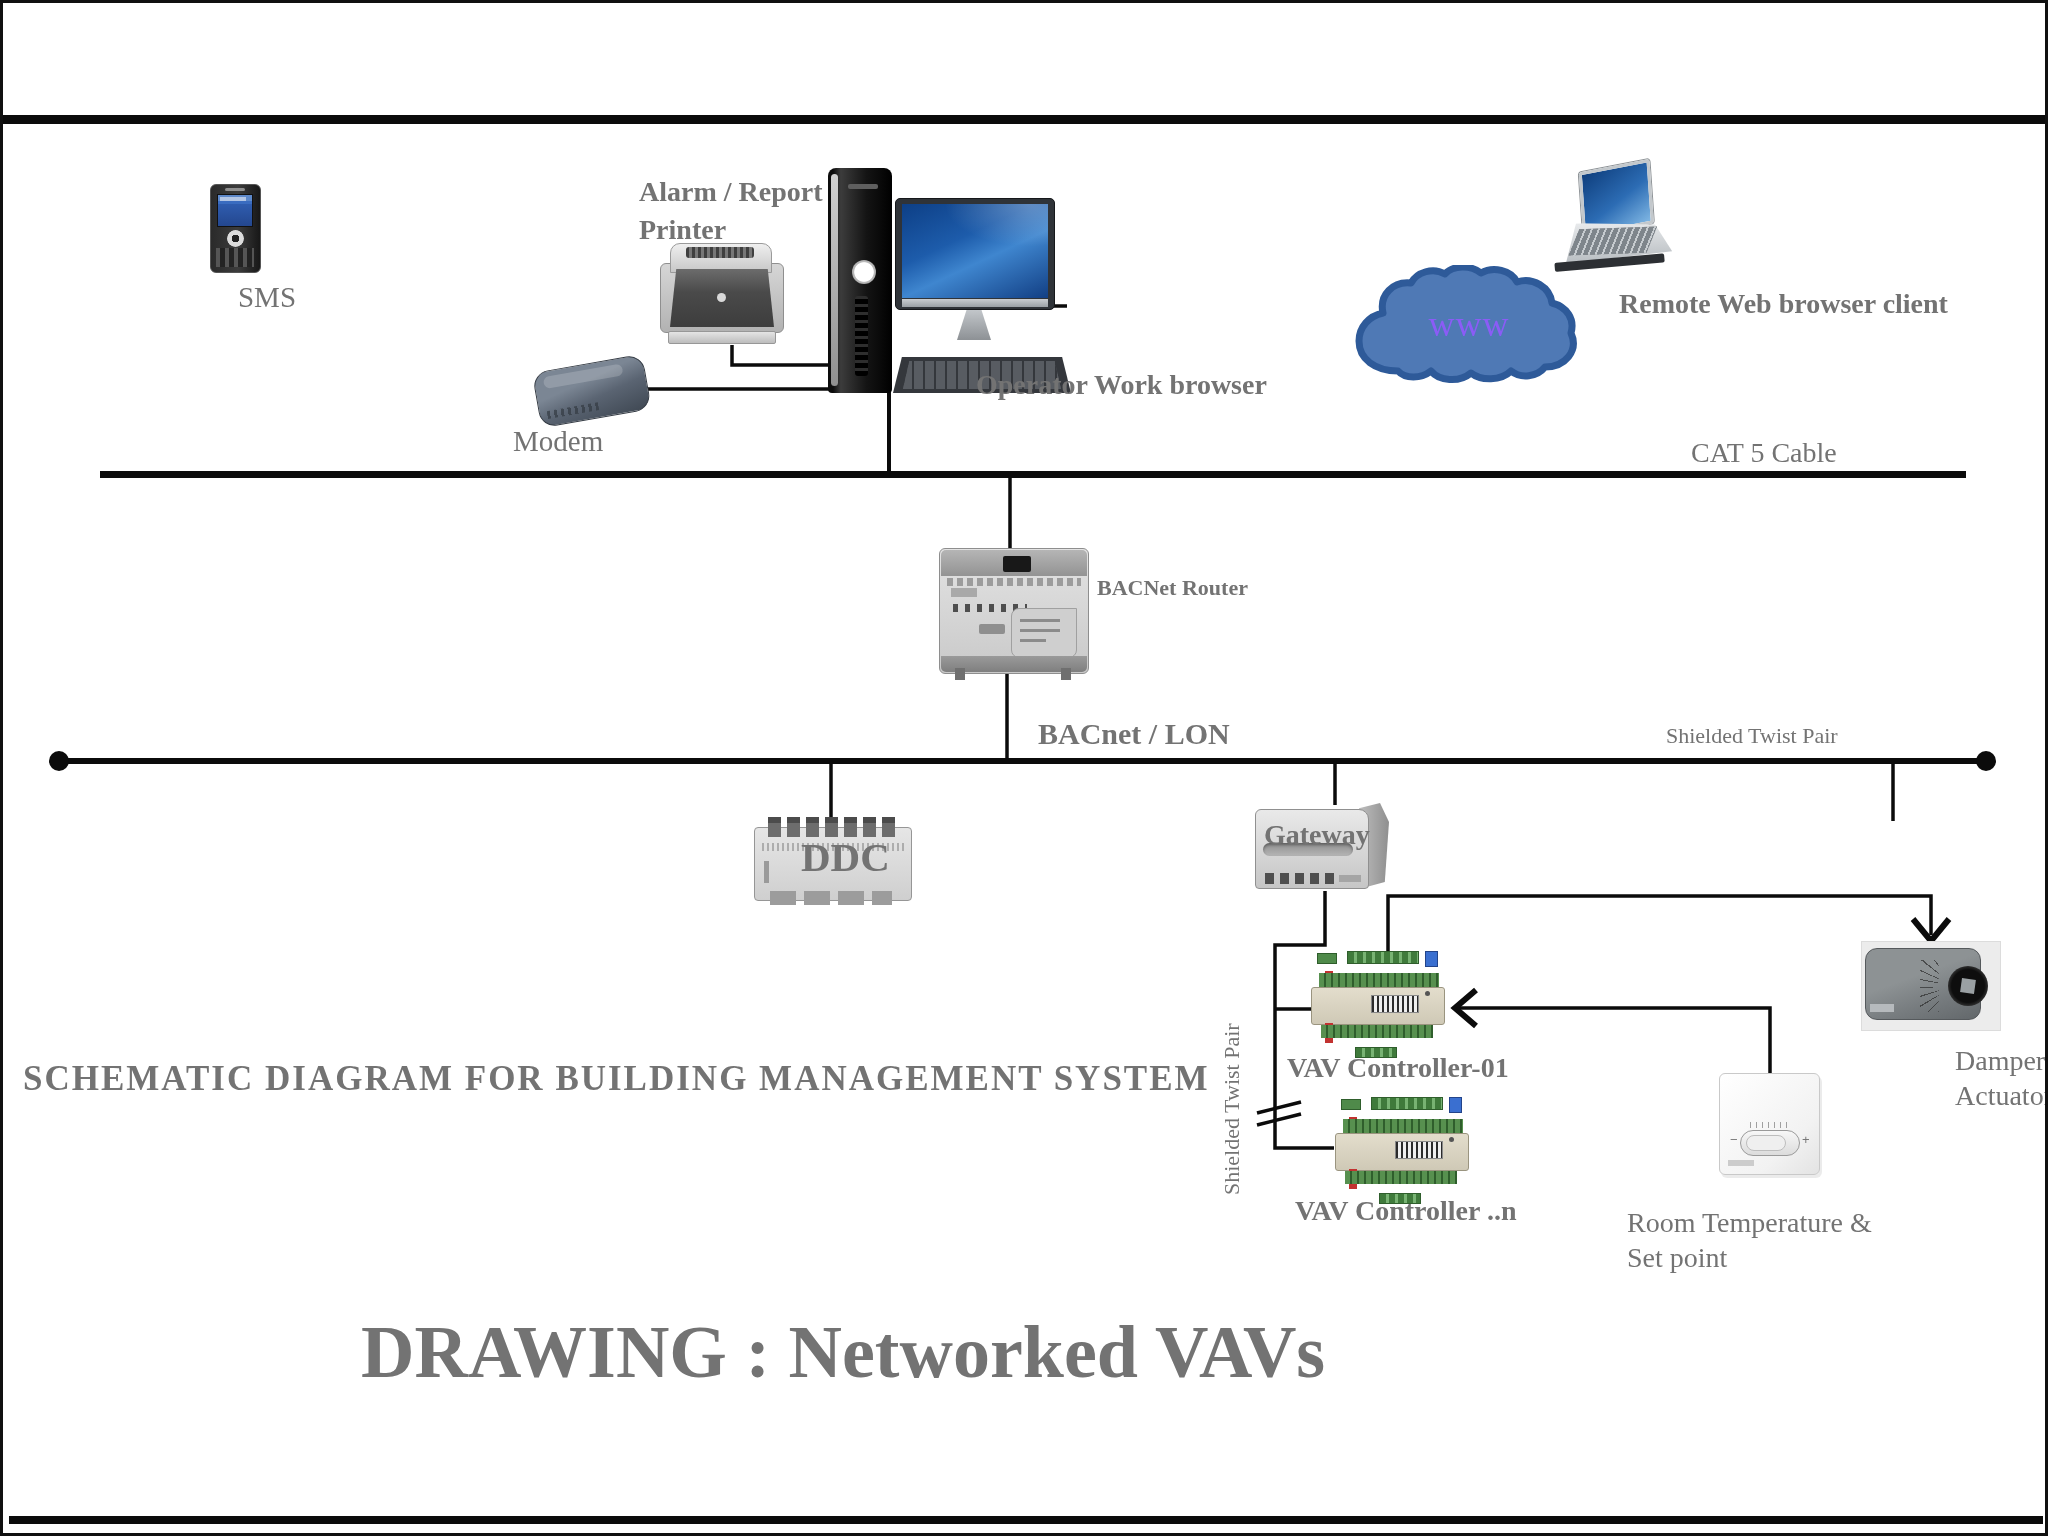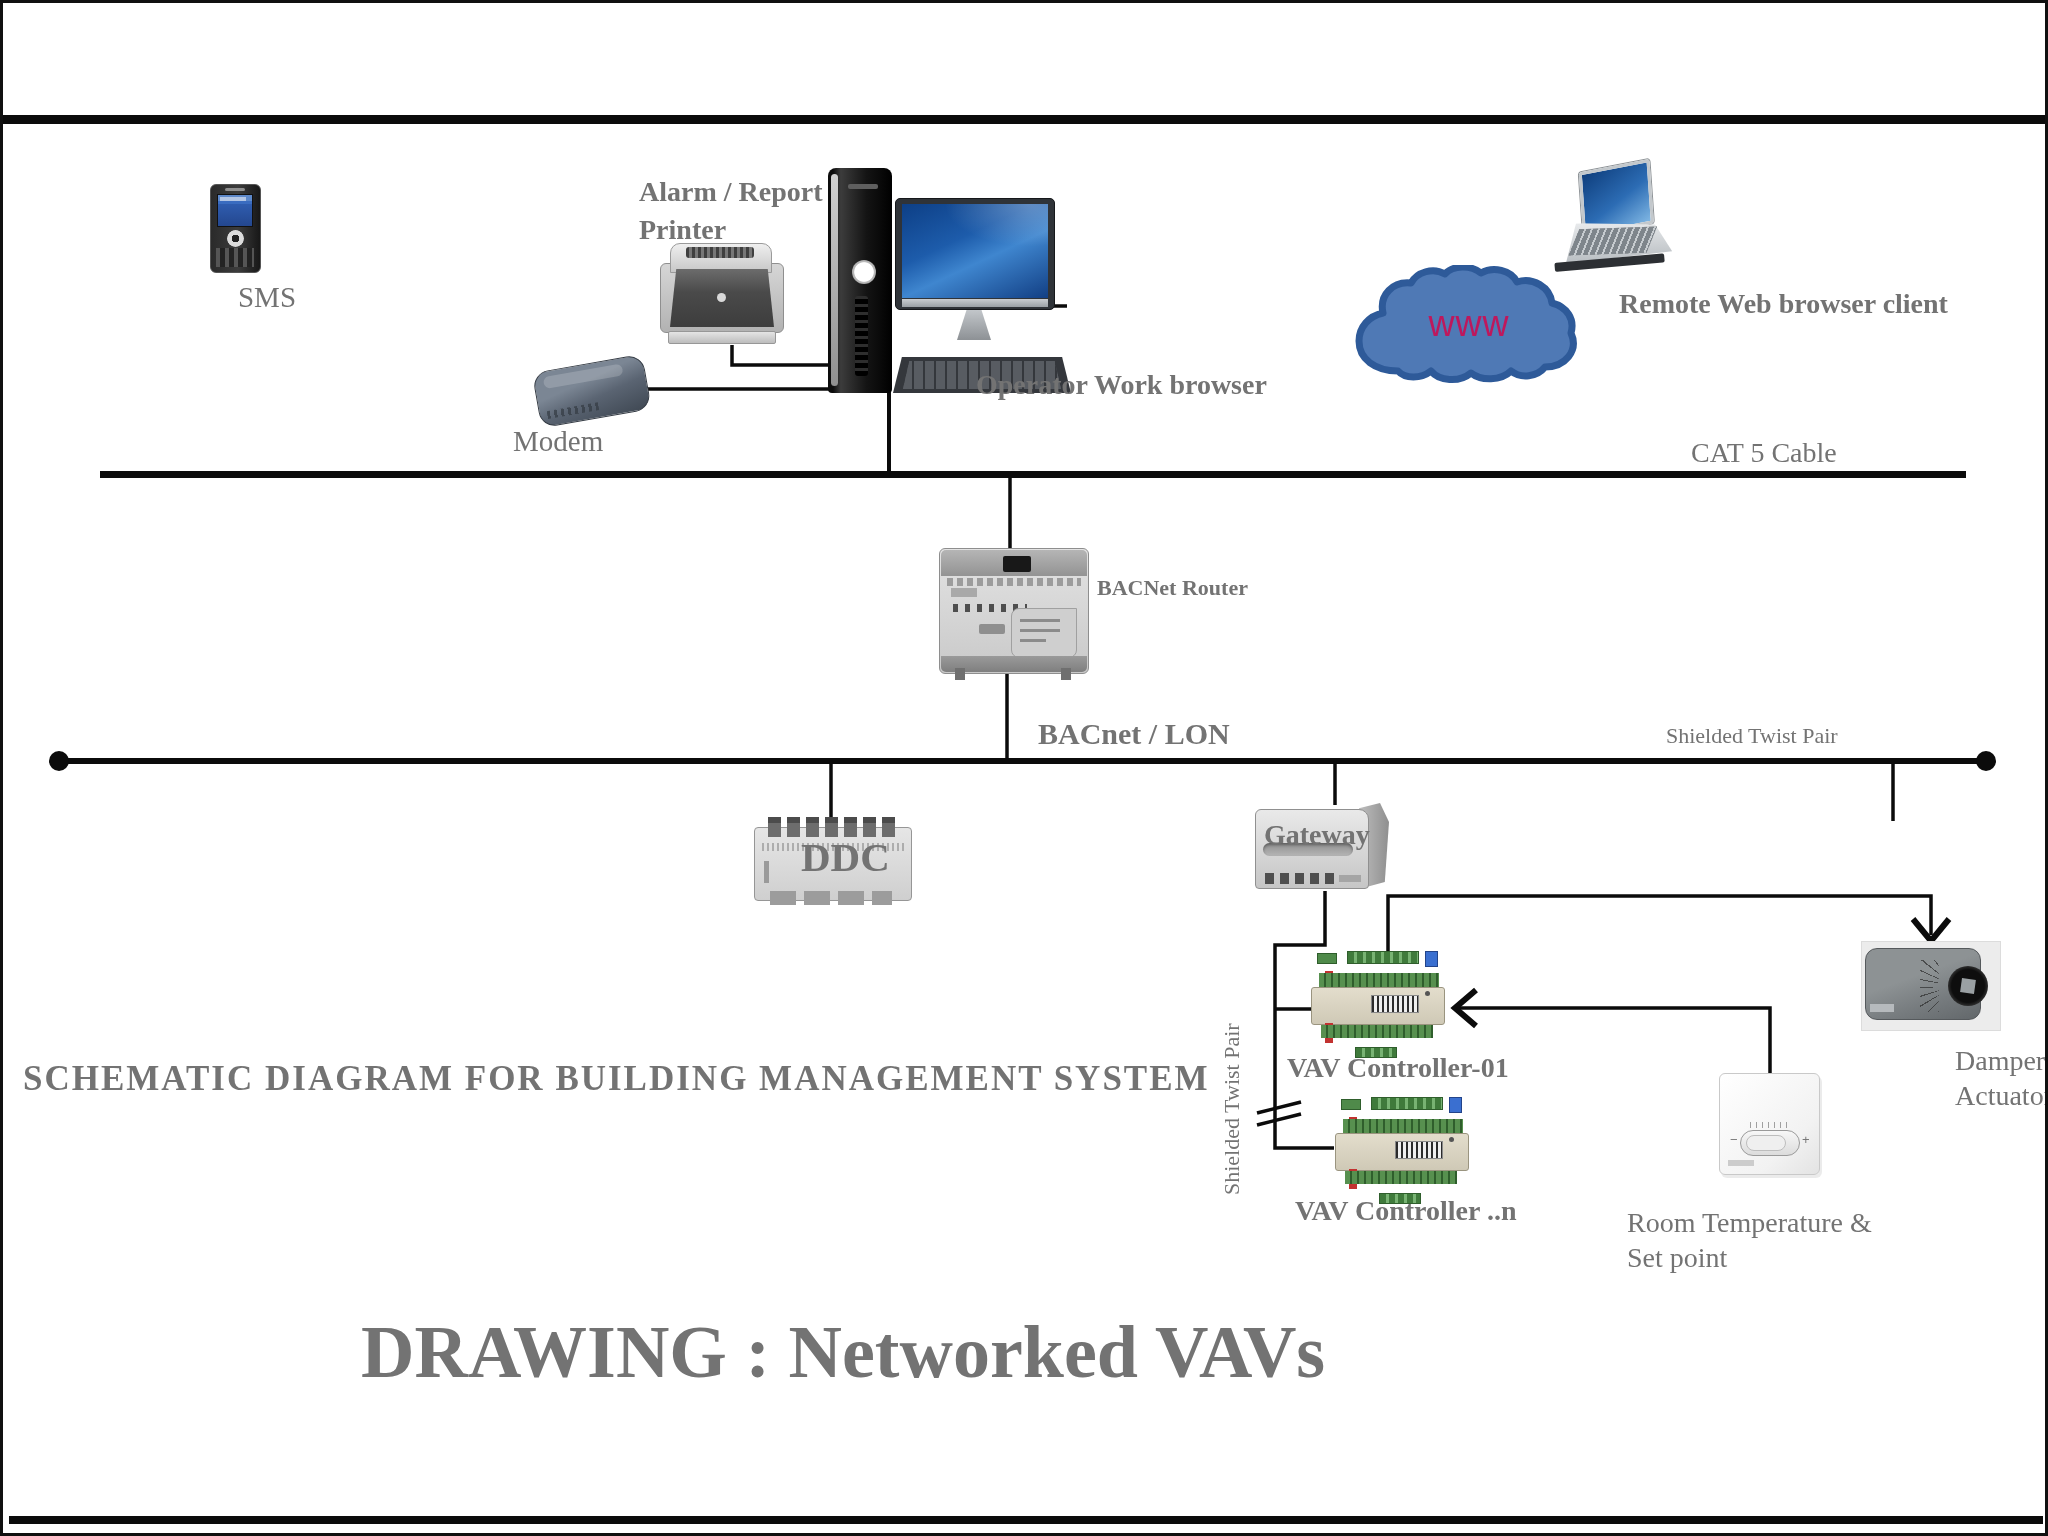--- a/index.html
+++ b/index.html
@@ -138,21 +138,21 @@
   .stat .brand{left:8px;top:86px;width:26px;height:6px;background:#cccccc;}
 
   
   .t28{font-size:28px;}
   .t29{font-size:29px;}
   .t30{font-size:30px;margin-left:24px;}
   .t27{font-size:22px;}
   .heading{font-size:35px;font-weight:bold;letter-spacing:2px;}
   .bigtitle{font-size:74px;font-weight:bold;line-height:1.13;letter-spacing:0px;white-space:nowrap;}
   .ddc-label{font-size:41px;font-weight:bold;}
-  .www{font-family:Liberation Sans, sans-serif;font-size:36px;color:#be185d;letter-spacing:1px;}
+  .www{font-family:Liberation Serif, serif;font-size:36px;color:#8b5cf6;letter-spacing:1px;}
   .vert{writing-mode:vertical-rl;transform:rotate(180deg);}
 </style>
 </head>
 <body>
 
 <div id="page">
 
   <svg class="wires" width="2048" height="1536" viewBox="0 0 2048 1536">
     <g stroke="#0b0b0b" fill="none">
       <rect x="-2" y="112" width="2052" height="9" fill="#0b0b0b" stroke="none"></rect>

